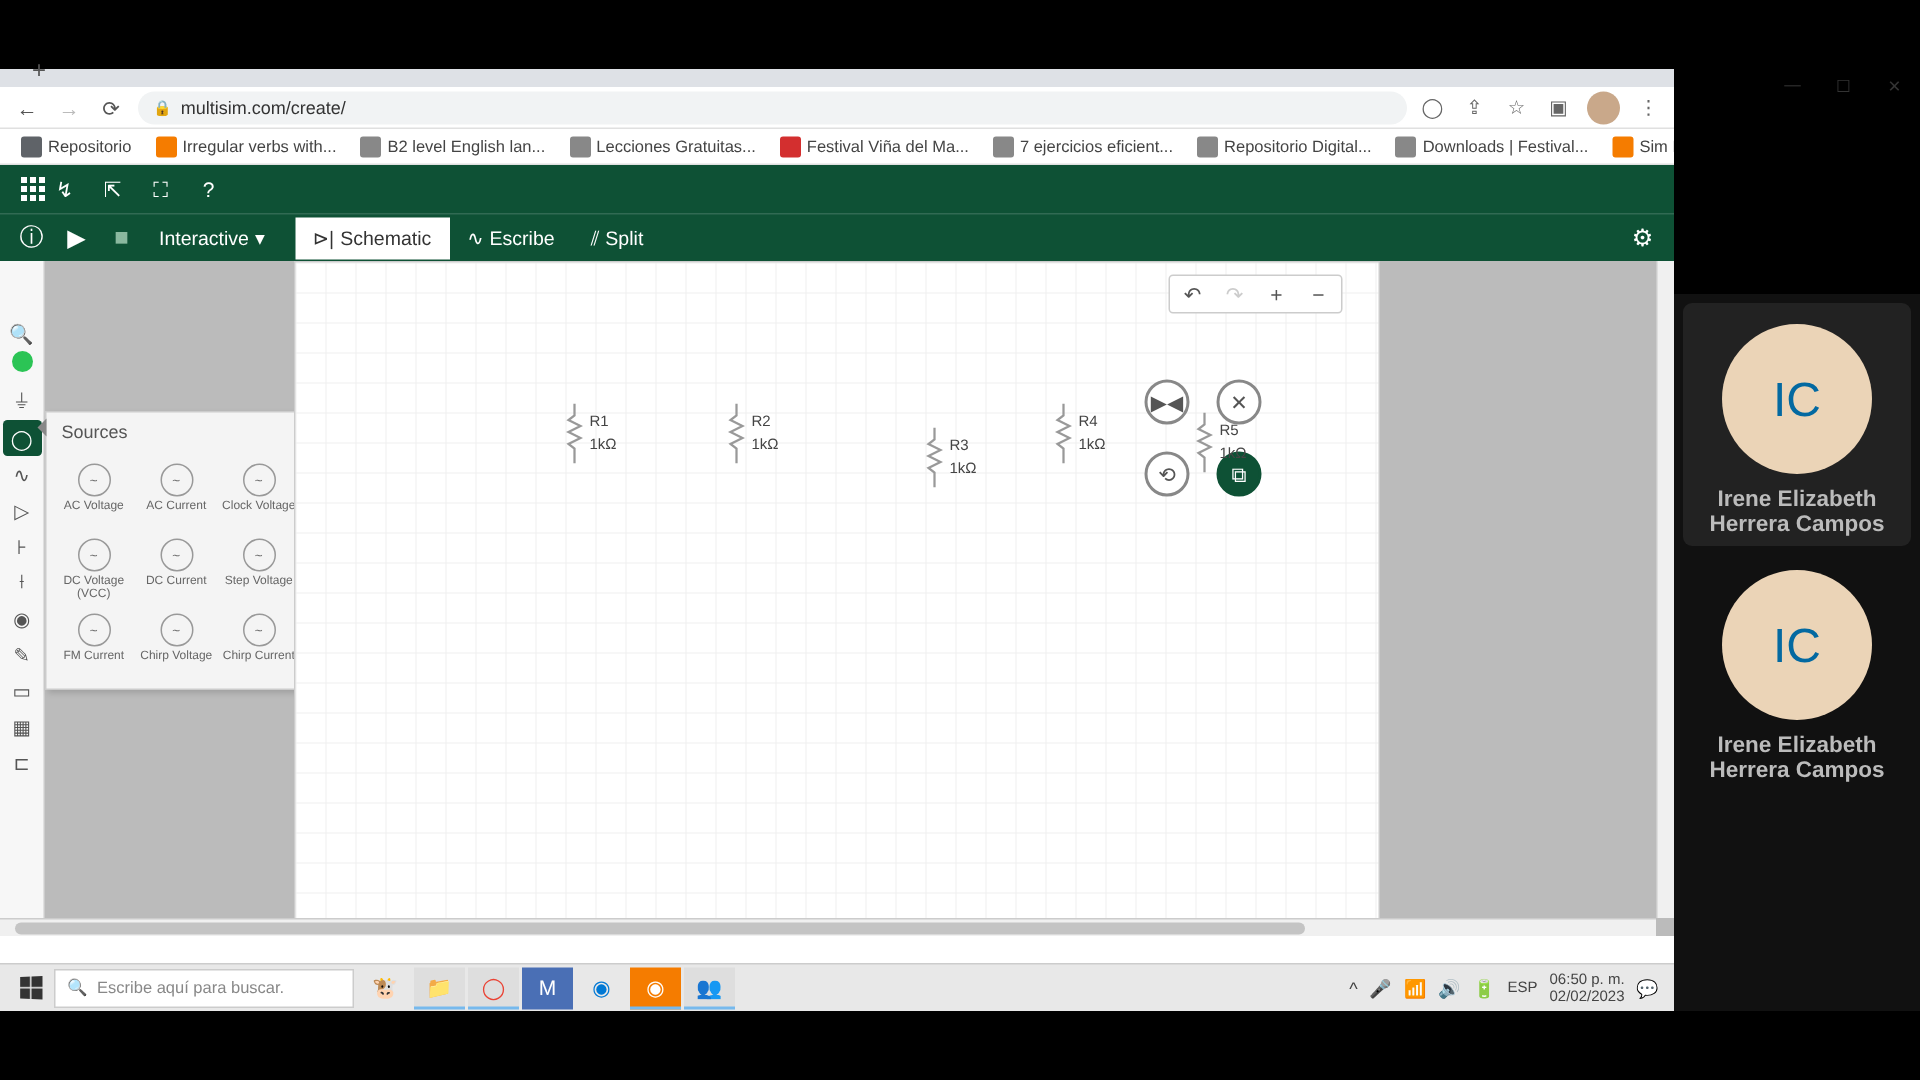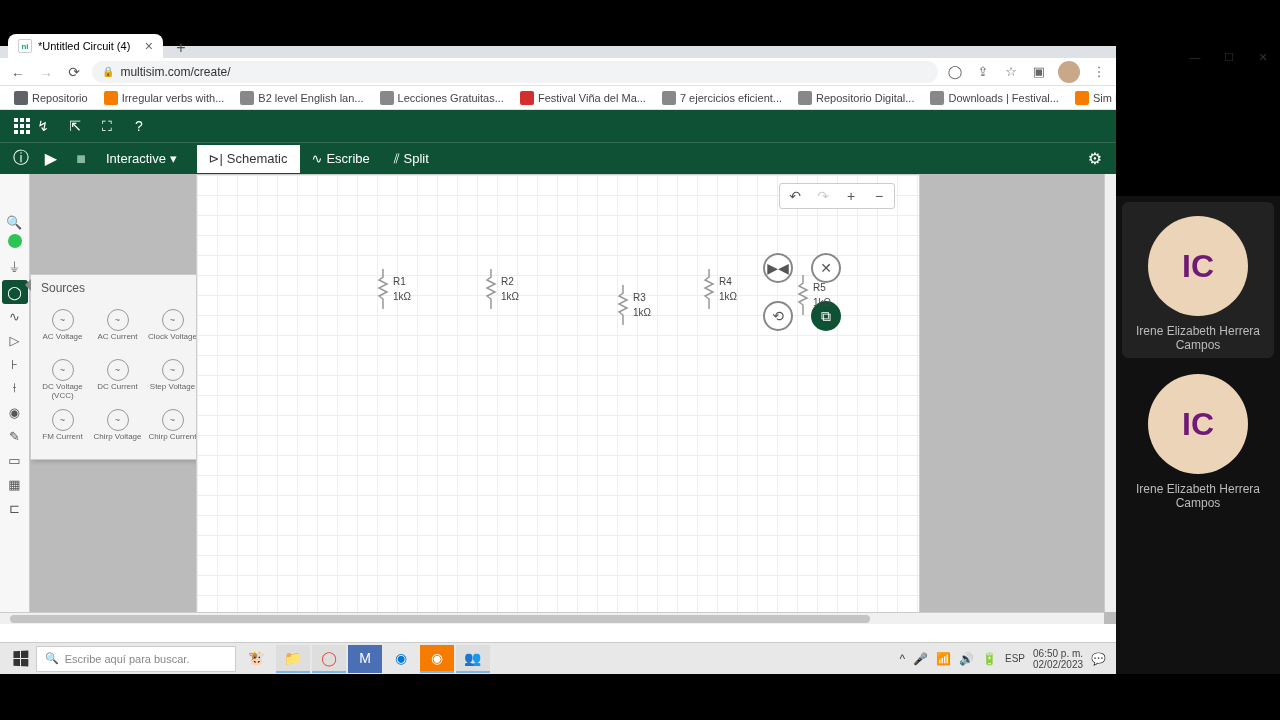--- a/index.html
+++ b/index.html
@@ -90,36 +90,31 @@
 .task-apps { display: flex; gap: 2px; margin-left: 4px; }
 .task-app { width: 34px; height: 28px; display: flex; align-items: center; justify-content: center; cursor: pointer; font-size: 14px; border-bottom: 2px solid transparent; }
 .task-app.active { border-bottom-color: #76b9ed; background: rgba(0,0,0,.04); }
 .tray { margin-left: auto; display: flex; align-items: center; gap: 8px; font-size: 10px; color: #444; padding-right: 6px; }
 .tray-icon { font-size: 12px; cursor: pointer; }
 .tray-time { text-align: right; line-height: 1.1; }
 
 
 .teams-overlay { position: absolute; right: 0; top: 196px; width: 164px; height: 478px; background: #111; }
 .teams-tile { padding: 10px 4px 6px; text-align: center; }
-.teams-avatar { width: 100px; height: 100px; border-radius: 50%; background: #ebd4b7; margin: 0 auto 8px; display: flex; align-items: center; justify-content: center; font-size: 32px; color: #701a75; font-weight: 700; }
-.teams-name { font-size: 12px; color: #bbb; }
+.teams-avatar { width: 100px; height: 100px; border-radius: 50%; background: #ebd4b7; margin: 0 auto 8px; display: flex; align-items: center; justify-content: center; font-size: 32px; color: #0369a1; font-weight: 400; }
+.teams-name { font-size: 15px; color: #bbb; font-weight: bold; }
 .teams-tile.first { background: #222; border-radius: 6px; margin: 6px; padding-top: 14px; }
 
 svg { display: block; }
 </style>
 </head>
 <body>
 
 <div class="browser-window">
   <div class="tab-bar">
-    <div class="tab">
-      <span class="tab-favicon">ni</span>
-      <span>*Untitled Circuit (4)</span>
-      <span class="tab-close">×</span>
-    </div>
     <div class="new-tab">+</div>
   </div>
 
   <div class="addr-bar">
     <div class="nav-btn">←</div>
     <div class="nav-btn" style="color:#bbb">→</div>
     <div class="nav-btn">⟳</div>
     <div class="url-field">
       <span class="url-lock">🔒</span>
       <span>multisim.com/create/</span>

